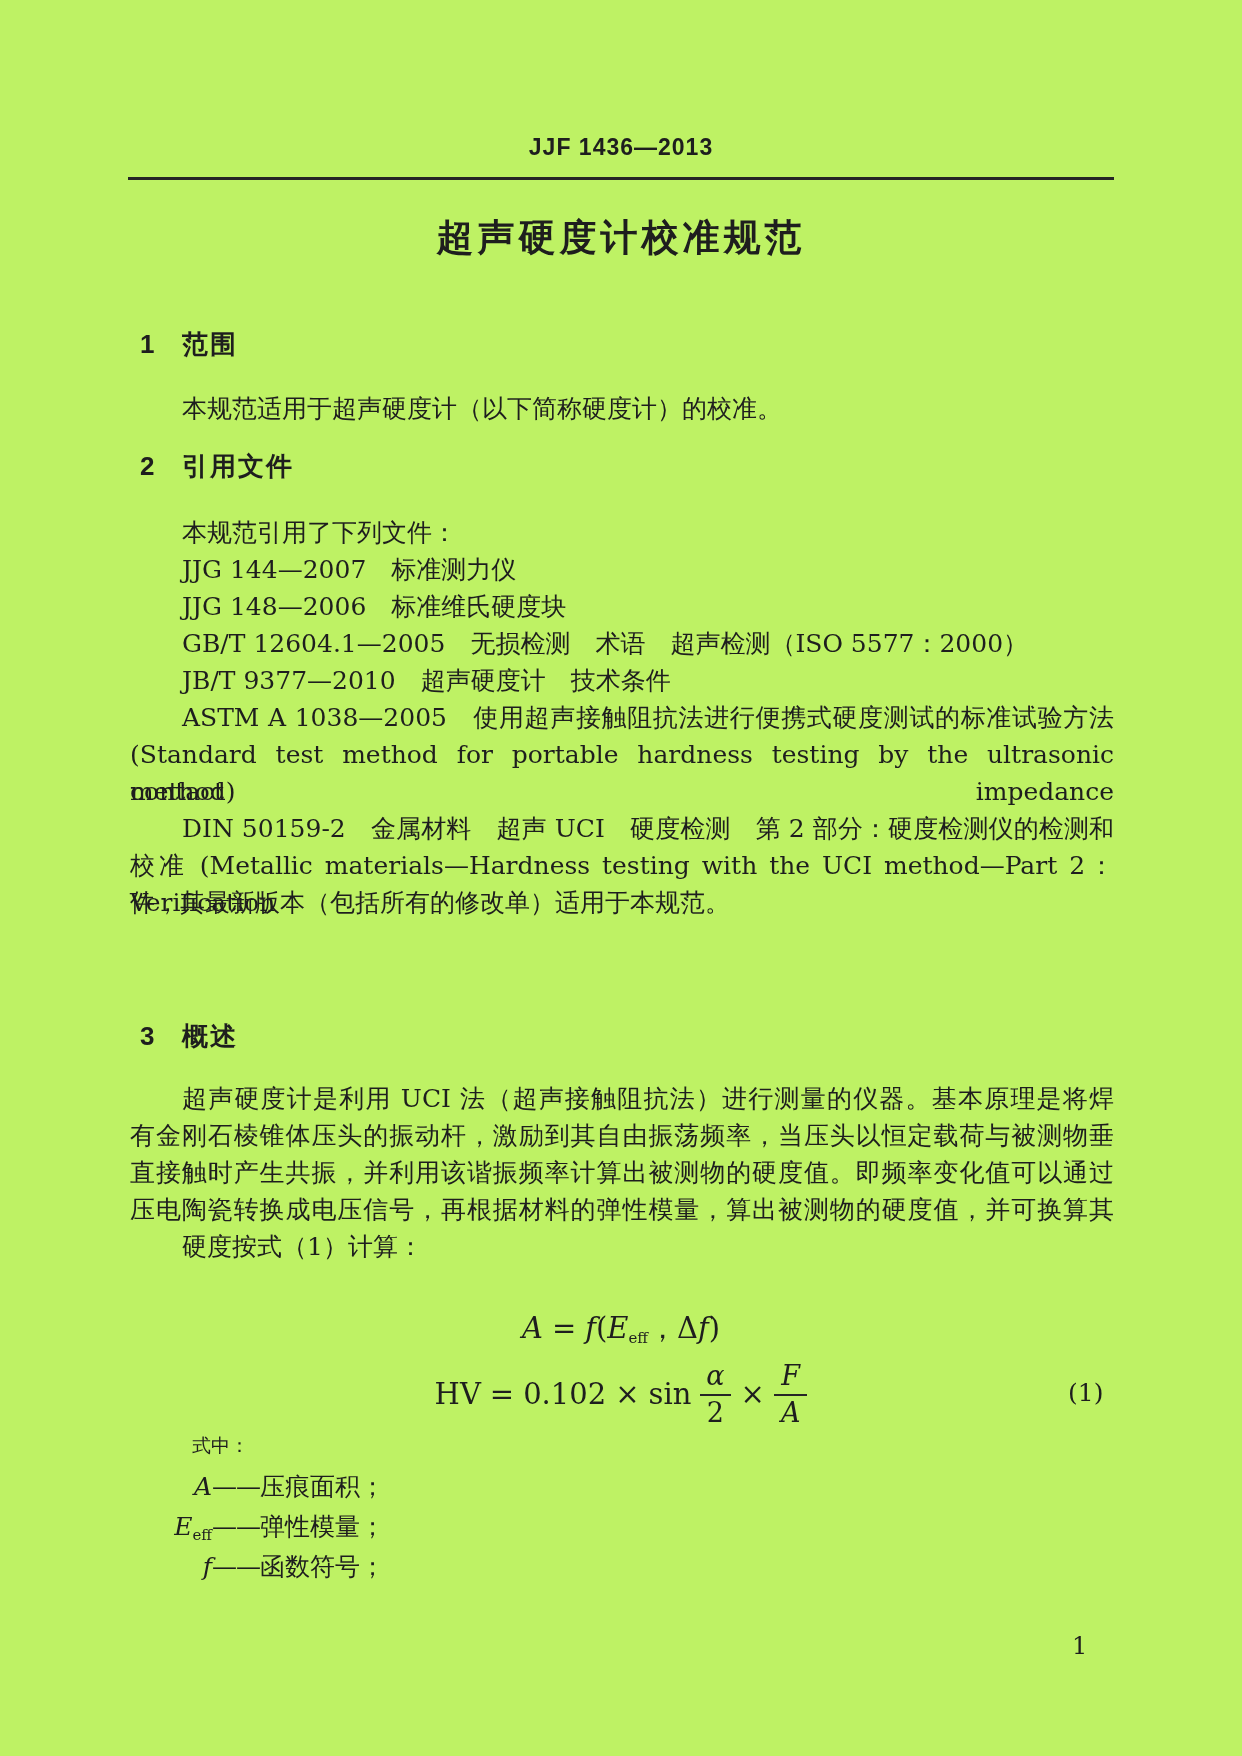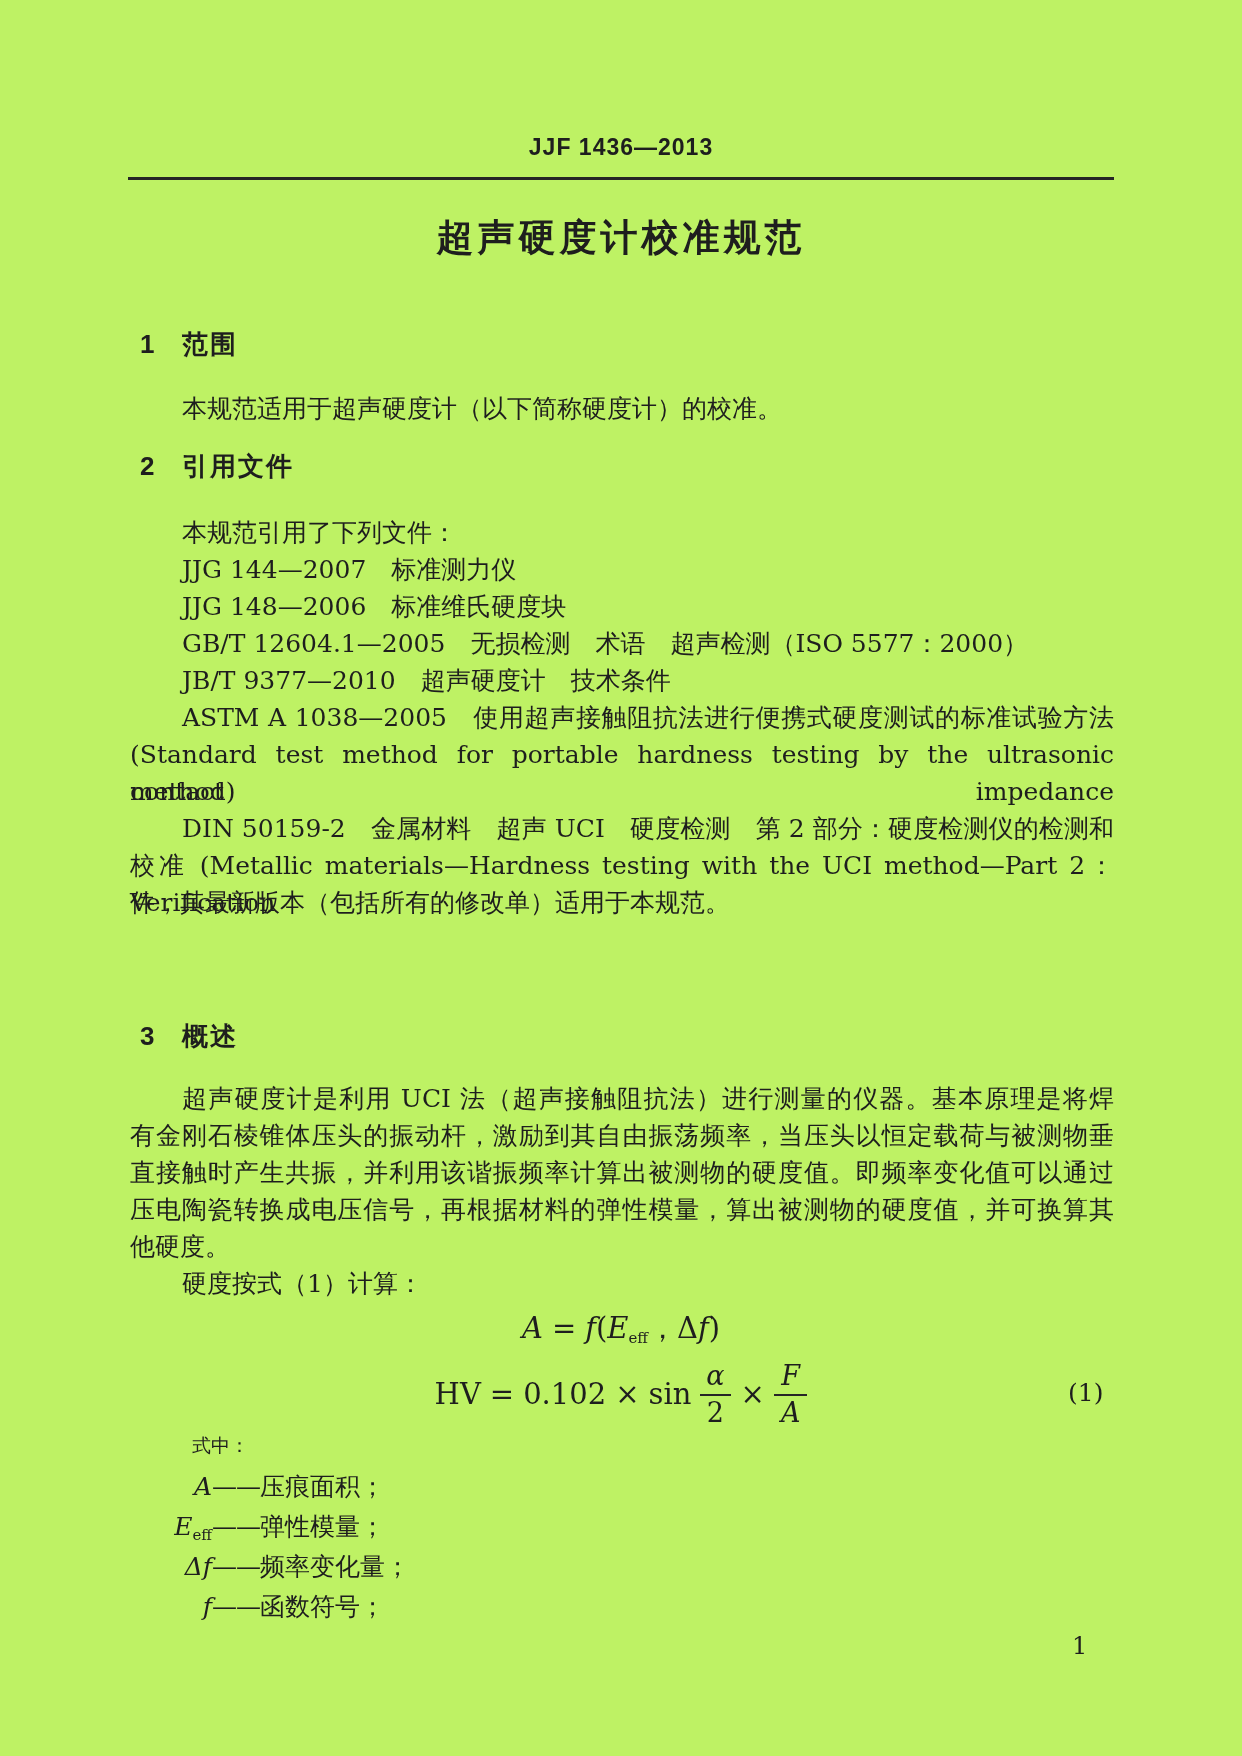--- a/index.html
+++ b/index.html
@@ -114,21 +114,20 @@
   <div class="sec" style="top:1020px">
     <span class="num">3</span>
     <span>概述</span>
   </div>
 
   <div class="lines" style="top:1080px">
     <div class="ln ind fill">超声硬度计是利用 UCI 法（超声接触阻抗法）进行测量的仪器。基本原理是将焊</div>
     <div class="ln fill">有金刚石棱锥体压头的振动杆，激励到其自由振荡频率，当压头以恒定载荷与被测物垂</div>
     <div class="ln fill">直接触时产生共振，并利用该谐振频率计算出被测物的硬度值。即频率变化值可以通过</div>
     <div class="ln fill">压电陶瓷转换成电压信号，再根据材料的弹性模量，算出被测物的硬度值，并可换算其</div>
-    <div class="ln">他硬度。</div>
     <div class="ln ind">硬度按式（1）计算：</div>
   </div>
 
   <div class="eq1">
     <span class="it">A</span><span class="rel">=</span><span class="it">f</span><span>(</span><span class="it">E</span><sub>eff</sub><span>，</span><span>Δ</span><span class="it">f</span><span>)</span>
   </div>
 
   <div class="eq2">
     <span>HV</span>
     <span class="rel">=</span>
@@ -150,22 +149,19 @@
   <div class="where-label">式中：</div>
 
   <div class="symlist">
     <div class="symrow">
       <span class="symcol"><span class="it">A</span><sub></sub></span><span class="dash">——</span><span>压痕面积；</span>
     </div>
     <div class="symrow">
       <span class="symcol"><span class="it">E</span><sub>eff</sub></span><span class="dash">——</span><span>弹性模量；</span>
     </div>
     <div class="symrow">
-      <span class="symcol"><span class="it">Δf</span><sub></sub></span><span class="dash">——</span><span>频率变化量；</span>
-    </div>
-    <div class="symrow">
       <span class="symcol"><span class="it">f</span><sub></sub></span><span class="dash">——</span><span>函数符号；</span>
     </div>
   </div>
 
   <div class="pagenum">1</div>
 
 </div>
 
 </body></html>

